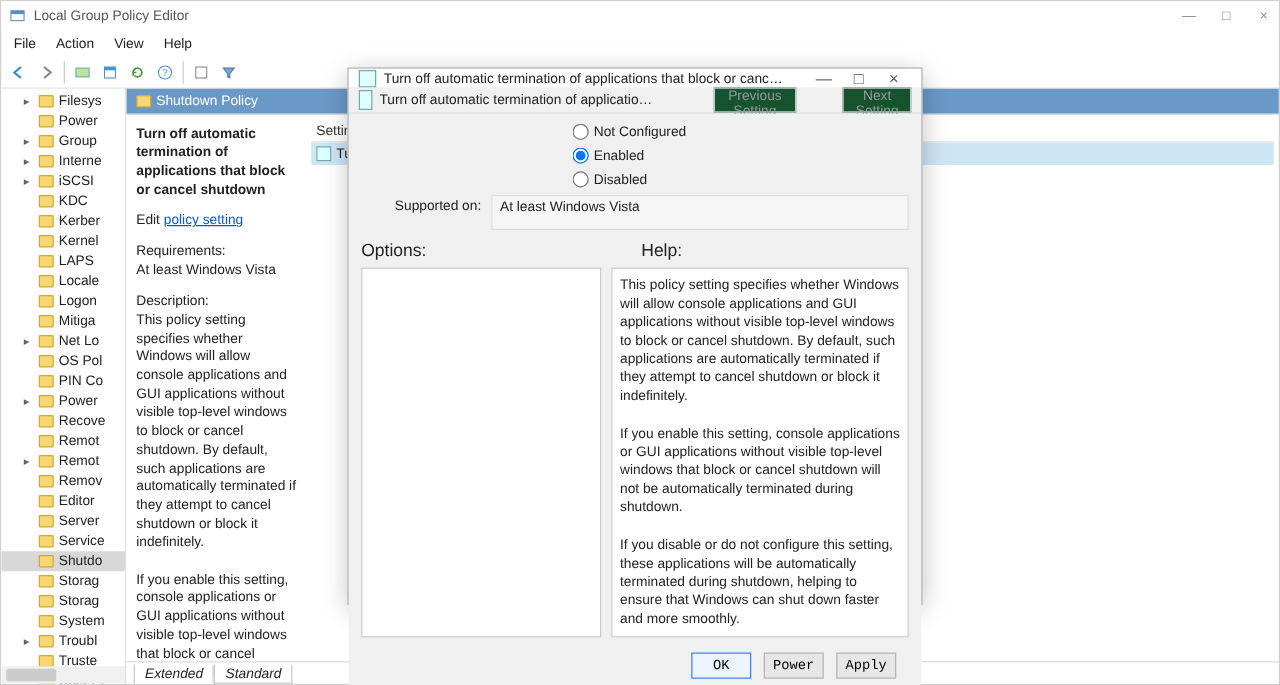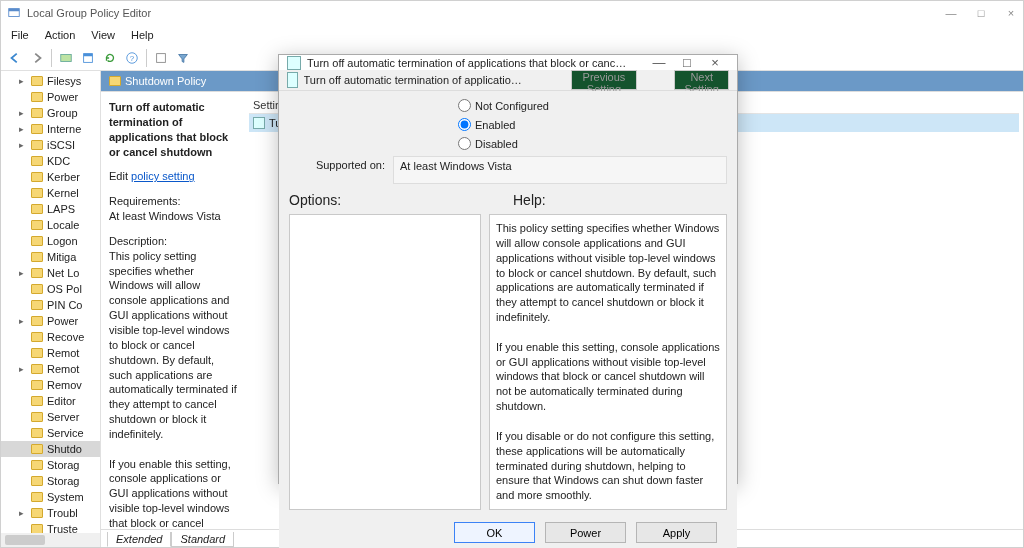--- a/index.html
+++ b/index.html
@@ -73,21 +73,21 @@
 .support-box { flex:1; height:28px; background:#f6f6f6; border:1px solid #ddd; padding:3px 6px; font-size:11px; }
 
 .oh-row { display:flex; gap:32px; margin-top:4px; font-size:14px; }
 .oh-row .l { width:192px; }
 .panes { flex:1; display:flex; gap:8px; min-height:0; margin-top:2px; }
 .pane { border:1px solid #c9c9c9; background:#fff; font-size:11px; padding:6px; line-height:1.35; overflow:hidden; }
 .pane.left { width:192px; }
 .pane.right { flex:1; }
 
 .dlg-buttons { display:flex; justify-content:flex-end; gap:10px; padding:8px 10px; }
-.btn { width:81px; height:21px; font-size:11px; background:#e7e7e7; border:1px solid #b5b5b5; }
+.btn { width:48px; height:21px; font-size:11px; background:#e7e7e7; border:1px solid #b5b5b5;font-family:Liberation Mono, monospace; }
 .btn.primary { border:1px solid #3b82f6; background:#eef4ff; }
 
 </style>
 </head>
 <body>
 
 <div class="window">
   <div class="titlebar">
     <span class="icon">
         <svg viewBox="0 0 16 16">

